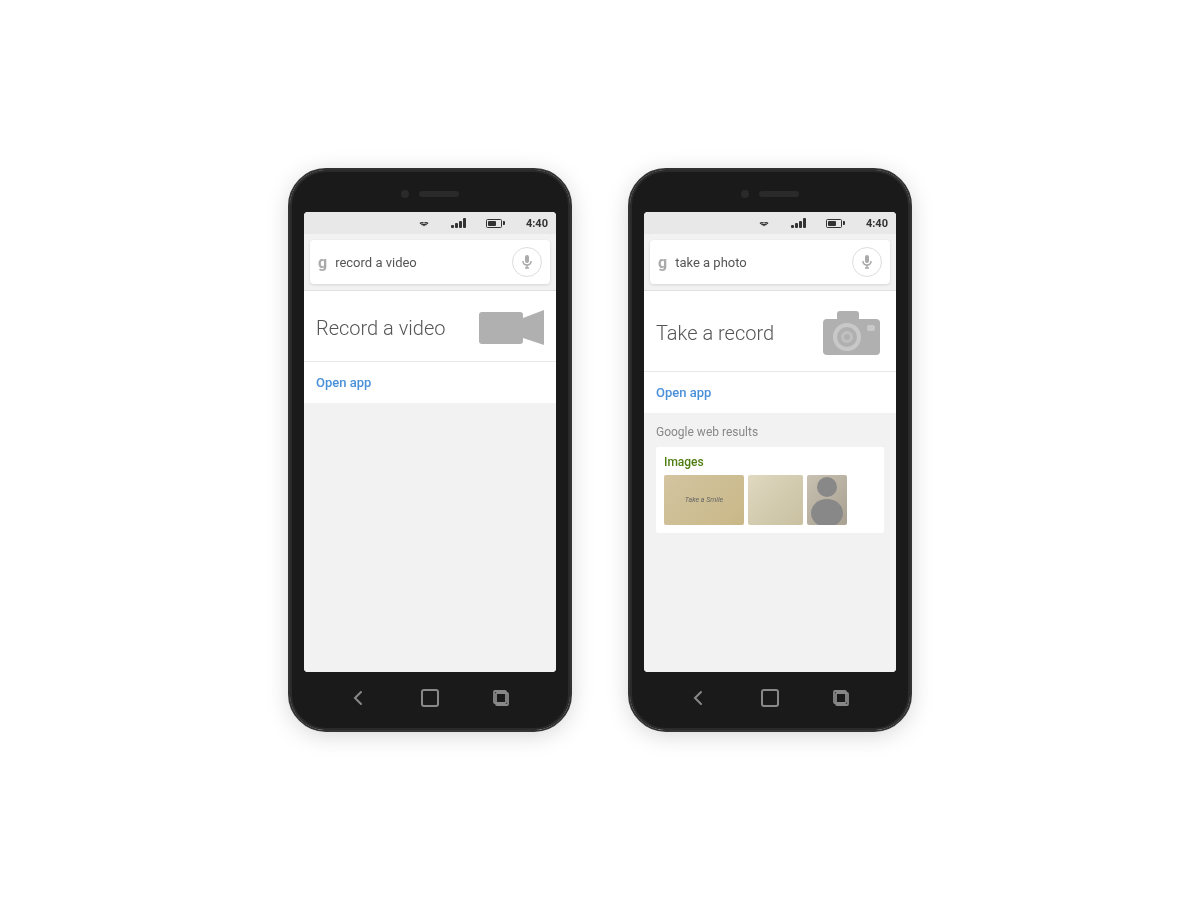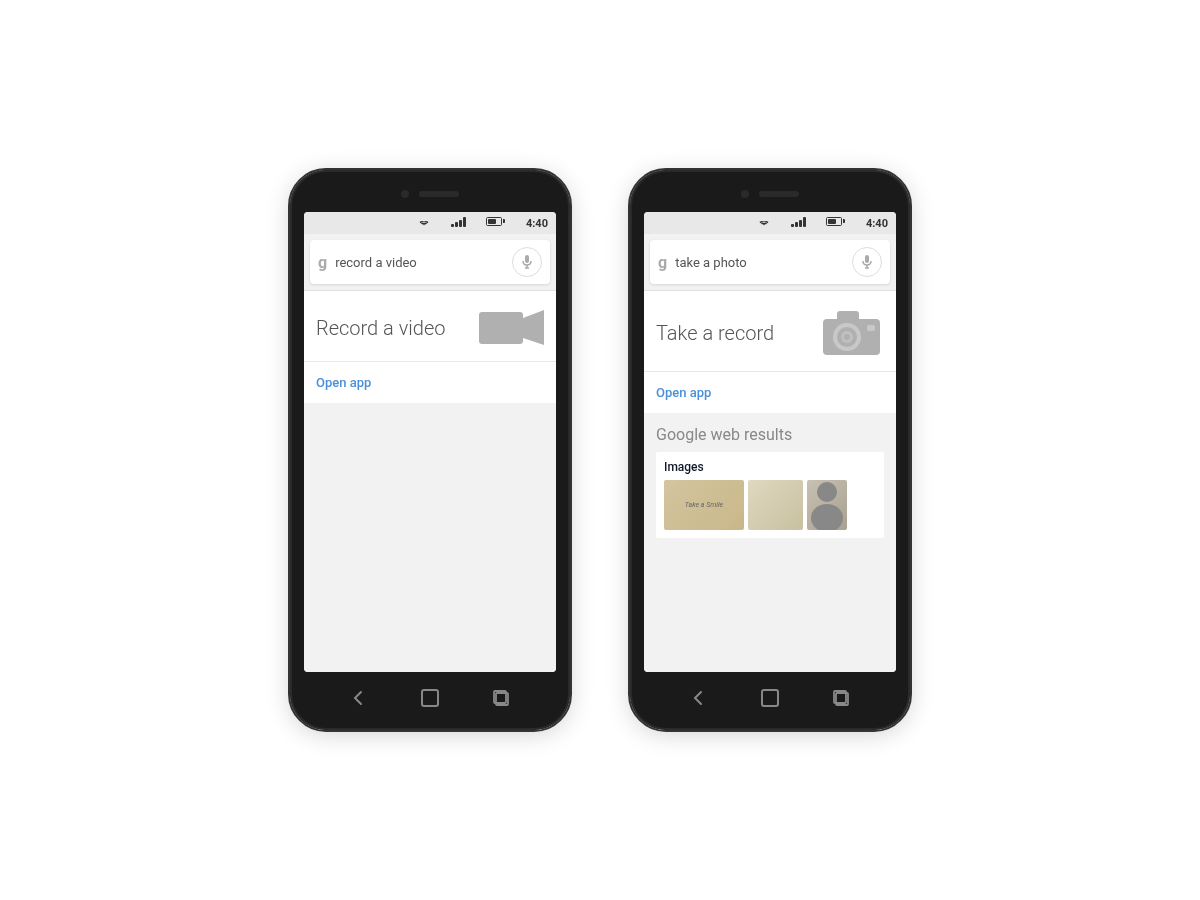--- a/index.html
+++ b/index.html
@@ -82,21 +82,21 @@
       height: 22px;
       display: flex;
       justify-content: flex-end;
       align-items: center;
       padding: 0 8px;
       gap: 4px;
     }
 
     .status-icons {
       display: flex;
-      align-items: flex-start;
+      align-items: center;
       gap: 20px;
     }
 
     .status-time {
       font-size: 11px;
       font-weight: bold;
       color: #333;
       margin-left: 4px;
     }
 
@@ -222,34 +222,34 @@
     }
 
     
     .gray-content {
       flex: 1;
       background: #f2f2f2;
       padding: 12px;
     }
 
     .web-results-label {
-      font-size: 16px;
+      font-size: 12px;
       color: #888;
       margin-bottom: 8px;
     }
 
     .images-section {
       background: white;
       border-radius: 2px;
       padding: 8px;
     }
 
     .images-label {
       font-size: 12px;
-      color: #0f172a;
+      color: #4d7c0f;
       font-weight: 500;
       margin-bottom: 6px;
     }
 
     .image-thumbnails {
       display: flex;
       gap: 4px;
     }
 
     .thumb {

